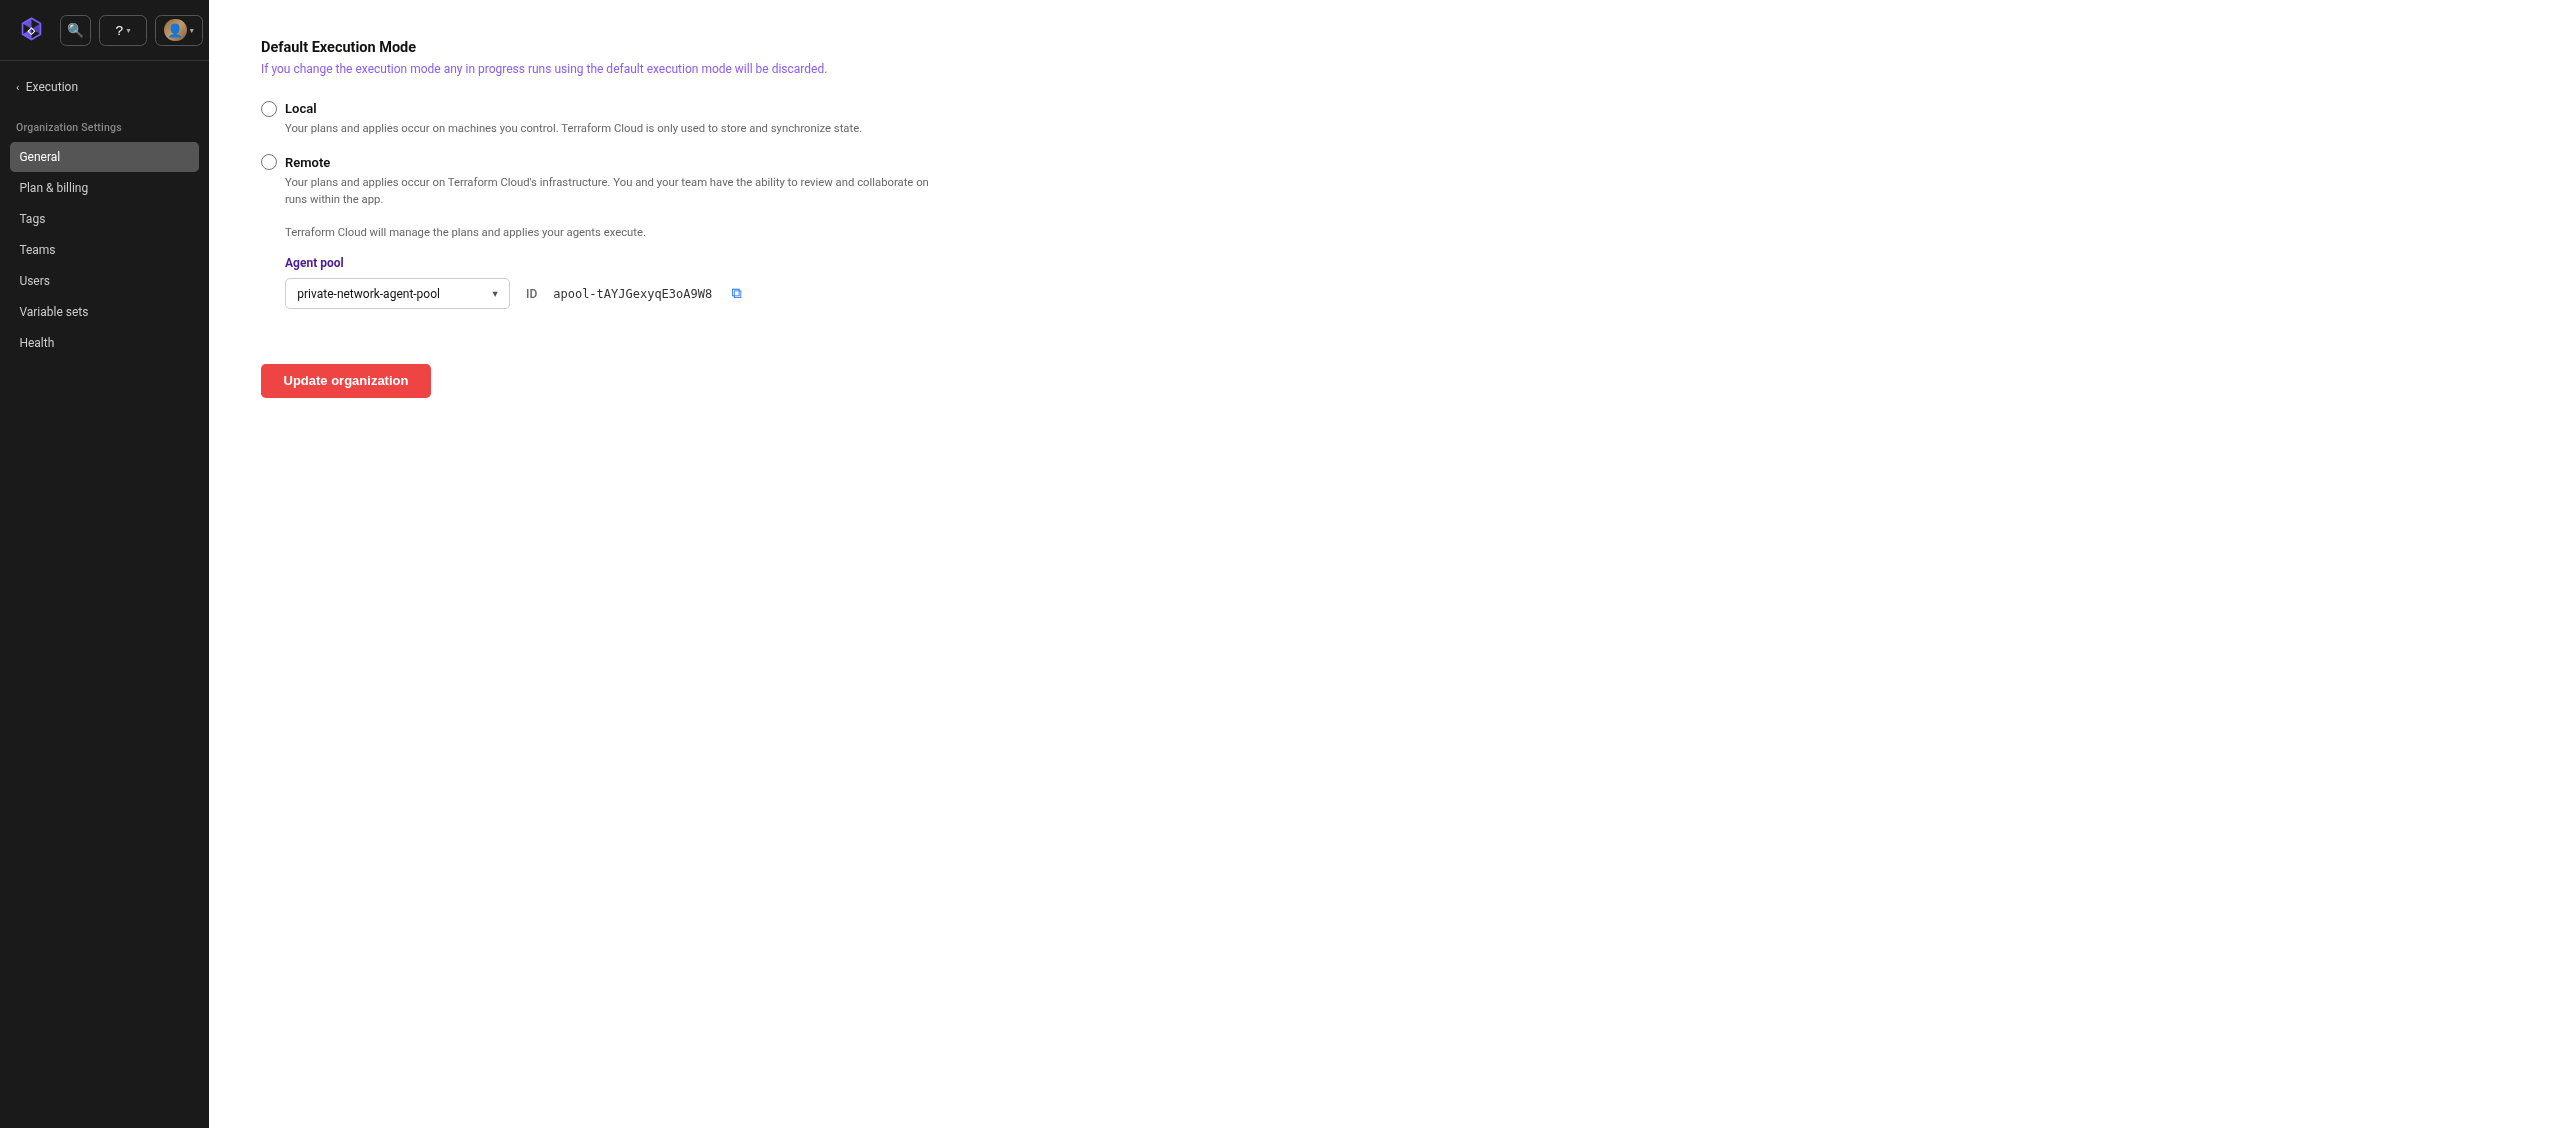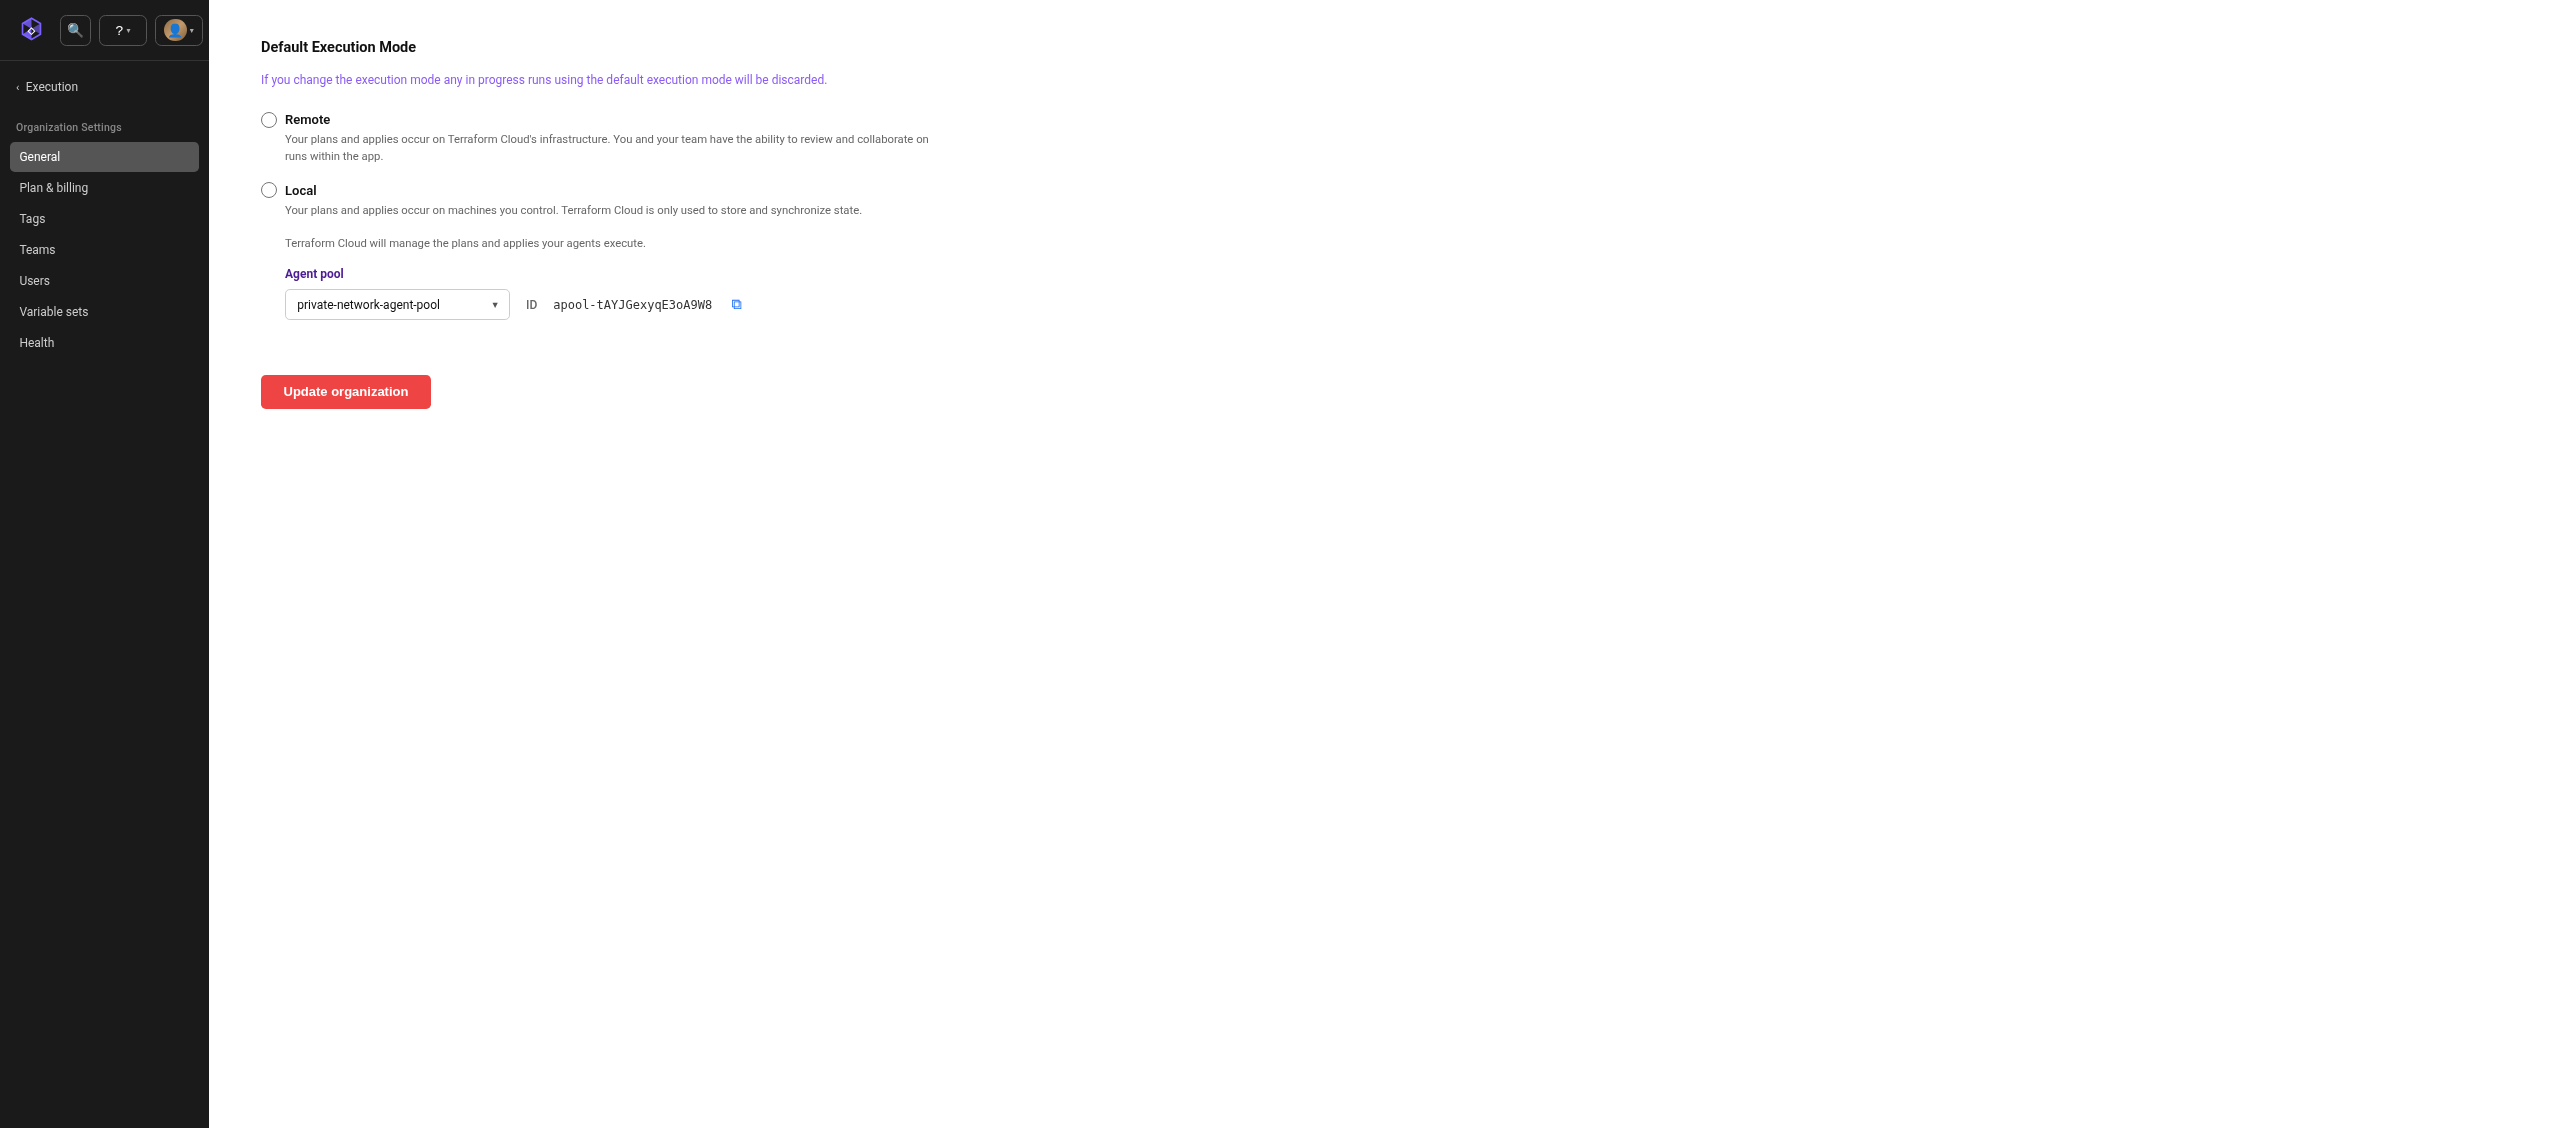--- a/index.html
+++ b/index.html
@@ -137,21 +137,21 @@
       flex: 1;
       background: #fff;
       overflow-y: auto;
       padding: 39px 52px;
     }
 
     .section-title {
       font-size: 14.5px;
       font-weight: 700;
       color: #111;
-      margin-bottom: 15px;
+      margin-bottom: 4px;
     }
 
     .section-description {
       font-size: 12px;
       color: #8b5cf6;
       margin-bottom: 22.5px;
       max-width: 773px;
       line-height: 1.5;
     }
 
@@ -326,32 +326,32 @@
 </div>
 
 <div class="main-content">
   <div class="section-title">Default Execution Mode</div>
   <div class="section-description">If you change the execution mode any in progress runs using the default execution mode will be discarded.</div>
 
   <div class="radio-group">
 
     <div class="radio-option">
       <div class="radio-label-row">
+        <input type="radio" name="execution_mode" class="radio-input" id="radio-local" style="">
+        <label class="radio-label" for="radio-local">Local</label>
+      </div>
+      <div class="radio-desc">Your plans and applies occur on machines you control. Terraform Cloud is only used to store and synchronize state.</div>
+    </div>
+
+    <div class="radio-option">
+      <div class="radio-label-row">
         <input type="radio" name="execution_mode" class="radio-input" id="radio-remote" style="">
         <label class="radio-label" for="radio-remote">Remote</label>
       </div>
       <div class="radio-desc">Your plans and applies occur on Terraform Cloud's infrastructure. You and your team have the ability to review and collaborate on runs within the app.</div>
-    </div>
-
-    <div class="radio-option">
-      <div class="radio-label-row">
-        <input type="radio" name="execution_mode" class="radio-input" id="radio-local" style="">
-        <label class="radio-label" for="radio-local">Local</label>
-      </div>
-      <div class="radio-desc">Your plans and applies occur on machines you control. Terraform Cloud is only used to store and synchronize state.</div>
     </div>
 
     <div class="radio-option">
       <div class="radio-desc">Terraform Cloud will manage the plans and applies your agents execute.</div>
 
       <div class="agent-pool-section">
         <div class="agent-pool-label">Agent pool</div>
         <div class="agent-pool-row">
           <div class="agent-pool-select">
             <span>private-network-agent-pool</span>

